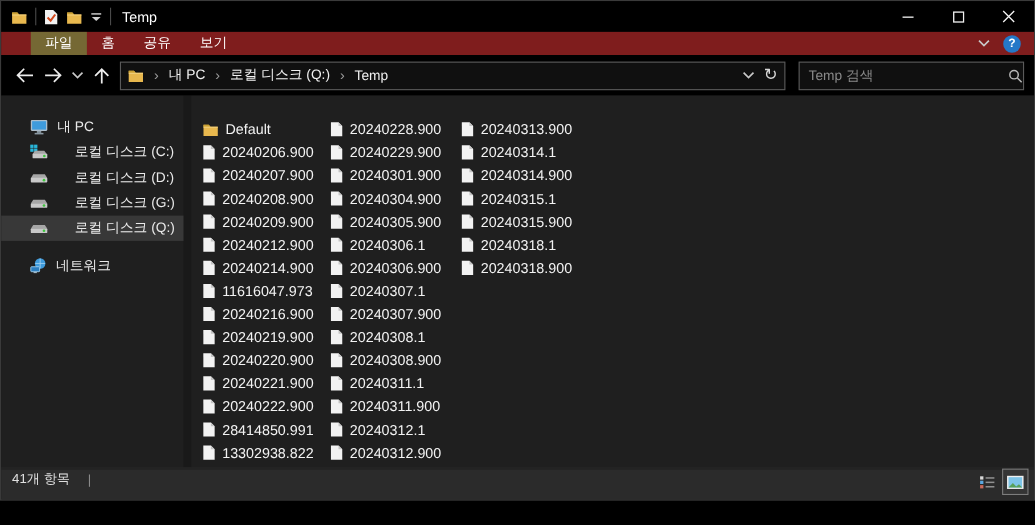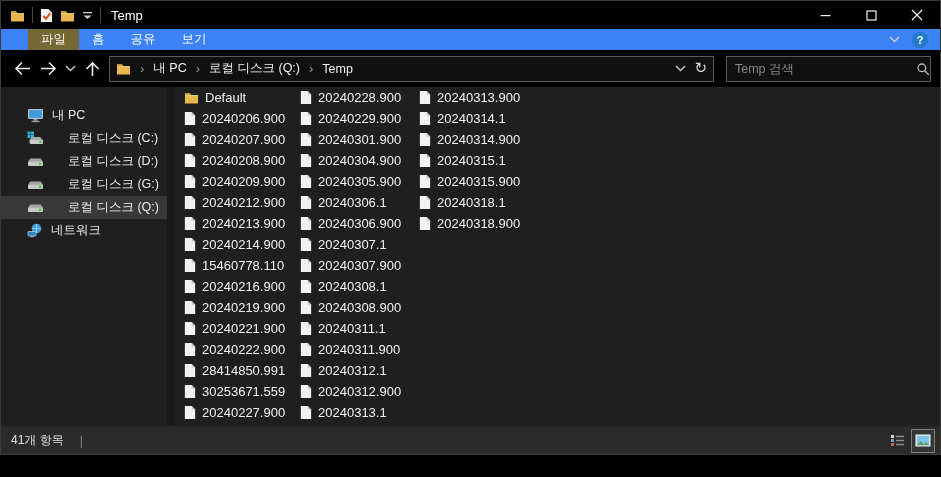--- a/index.html
+++ b/index.html
@@ -12,21 +12,21 @@
   .titlebar { position:absolute; top:0; left:0; right:0; height:28px; background:#000;
               display:flex; align-items:center; }
   .titlebar .app-zone { display:flex; align-items:center; gap:7px; padding-left:9px; }
   .tb-sep { width:1px; height:16px; background:#4a4a4a; }
   .tb-title { margin-left:10px; font-size:13px; color:#fff; }
   .win-controls { margin-left:auto; display:flex; height:28px; }
   .win-btn { width:46px; height:28px; display:flex; align-items:center; justify-content:center; }
   .icon { display:inline-flex; align-items:center; justify-content:center; line-height:0; }
 
   
-  .ribbon-row { position:absolute; top:28px; left:0; right:0; height:21px; background:#3b82f6;
+  .ribbon-row { position:absolute; top:28px; left:0; right:0; height:21px; background:#7f1d1d;
                 display:flex; align-items:stretch; }
   .tabs { display:flex; margin-left:27px; }
   .tab { padding:0 13px; font-size:12.5px; color:#fff; display:flex; align-items:center; cursor:default; }
   .tab-active { background:var(--accent,#756834); }
   .ribbon-right { margin-left:auto; display:flex; align-items:center; gap:12px; padding-right:12px; }
   .help-circle { width:16px; height:16px; border-radius:50%; background:var(--help,#2478c8);
                  color:#fff; font-size:11px; font-weight:bold; display:flex; align-items:center; justify-content:center; }
 
   
   .navbar { position:absolute; top:49px; left:0; right:0; height:37px; background:#000;
@@ -48,32 +48,32 @@
   .search-box input::placeholder { color:#8a8a8a; opacity:1; }
 
   
   .main { position:absolute; top:86px; left:0; right:0; bottom:29px; background:#1f1f1f; }
   .sidebar { position:absolute; top:0; left:0; width:166px; height:100%; background:#1f1f1f; padding-top:17px; }
   .splitter { position:absolute; top:0; left:166px; width:7px; height:100%; background:#191919; }
   .side-item { height:23px; display:flex; align-items:center; gap:8px; font-size:12.5px; color:#eaeaea; cursor:default; }
   .side-item.lvl0 { padding-left:26px; }
   .side-item.lvl1 { padding-left:26px;gap:24px; }
   .side-item.selected { background:var(--selection,#383838); }
-  .side-item.group-start { }
+  .side-item.group-start { margin-top:11px; }
   .side-label { white-space:nowrap; }
 
   .filepane { position:absolute; top:0; left:173px; right:0; height:100%; background:#1f1f1f; }
-  .file-col { position:absolute; top:0; width:114px;text-align:center; }
+  .file-col { position:absolute; top:20px; width:114px;text-align:center; }
   .file-col.c1 { left:10px; } .file-col.c2 { left:126px; } .file-col.c3 { left:245px; }
   .file-item { height:21px; display:flex; align-items:center; gap:6px; cursor:default; }
   .file-label { font-size:13px; color:#f2f2f2; white-space:nowrap; }
 
   
   .statusbar { position:absolute; left:0; right:0; bottom:0; height:29px; background:#2b2b2b;
-               border-top:2px solid #232323; display:flex; align-items:center; }
+               border-top:2px solid #232323; display:flex; align-items:flex-start; }
   .status-left { display:flex; align-items:center; padding-left:10px; font-size:12px; color:#e0e0e0; }
   .status-div { color:#8a8a8a; margin-left:16px; }
   .status-views { margin-left:auto; display:flex; align-items:center; gap:4px; padding-right:6px; }
   .view-btn { width:22px; height:22px; display:flex; align-items:center; justify-content:center; }
   .view-btn.active { outline:1px solid #7d7d7d; background:#353535; }
 </style>
 </head>
 <body>
 
 <div class="window">
@@ -350,39 +350,30 @@
             </span>
             <span class="file-label">20240212.900</span>
           </div>
           <div class="file-item">
             <span class="icon">
               <svg width="12" height="15" viewBox="0 0 14 17">
                 <path d="M1 1h8l4 4v11H1z" fill="#f2f2f2"></path>
                 <path d="M9 1v4h4z" fill="#c4c4c4"></path>
               </svg>
             </span>
-            <span class="file-label">20240213.900</span>
-          </div>
-          <div class="file-item">
-            <span class="icon">
-              <svg width="12" height="15" viewBox="0 0 14 17">
-                <path d="M1 1h8l4 4v11H1z" fill="#f2f2f2"></path>
-                <path d="M9 1v4h4z" fill="#c4c4c4"></path>
-              </svg>
-            </span>
             <span class="file-label">20240214.900</span>
           </div>
           <div class="file-item">
             <span class="icon">
               <svg width="12" height="15" viewBox="0 0 14 17">
                 <path d="M1 1h8l4 4v11H1z" fill="#f2f2f2"></path>
                 <path d="M9 1v4h4z" fill="#c4c4c4"></path>
               </svg>
             </span>
-            <span class="file-label">15460778.110</span>
+            <span class="file-label">11616047.973</span>
           </div>
           <div class="file-item">
             <span class="icon">
               <svg width="12" height="15" viewBox="0 0 14 17">
                 <path d="M1 1h8l4 4v11H1z" fill="#f2f2f2"></path>
                 <path d="M9 1v4h4z" fill="#c4c4c4"></path>
               </svg>
             </span>
             <span class="file-label">20240216.900</span>
           </div>
@@ -395,20 +386,29 @@
             </span>
             <span class="file-label">20240219.900</span>
           </div>
           <div class="file-item">
             <span class="icon">
               <svg width="12" height="15" viewBox="0 0 14 17">
                 <path d="M1 1h8l4 4v11H1z" fill="#f2f2f2"></path>
                 <path d="M9 1v4h4z" fill="#c4c4c4"></path>
               </svg>
             </span>
+            <span class="file-label">20240220.900</span>
+          </div>
+          <div class="file-item">
+            <span class="icon">
+              <svg width="12" height="15" viewBox="0 0 14 17">
+                <path d="M1 1h8l4 4v11H1z" fill="#f2f2f2"></path>
+                <path d="M9 1v4h4z" fill="#c4c4c4"></path>
+              </svg>
+            </span>
             <span class="file-label">20240221.900</span>
           </div>
           <div class="file-item">
             <span class="icon">
               <svg width="12" height="15" viewBox="0 0 14 17">
                 <path d="M1 1h8l4 4v11H1z" fill="#f2f2f2"></path>
                 <path d="M9 1v4h4z" fill="#c4c4c4"></path>
               </svg>
             </span>
             <span class="file-label">20240222.900</span>
@@ -422,21 +422,21 @@
             </span>
             <span class="file-label">28414850.991</span>
           </div>
           <div class="file-item">
             <span class="icon">
               <svg width="12" height="15" viewBox="0 0 14 17">
                 <path d="M1 1h8l4 4v11H1z" fill="#f2f2f2"></path>
                 <path d="M9 1v4h4z" fill="#c4c4c4"></path>
               </svg>
             </span>
-            <span class="file-label">30253671.559</span>
+            <span class="file-label">13302938.822</span>
           </div>
           <div class="file-item">
             <span class="icon">
               <svg width="12" height="15" viewBox="0 0 14 17">
                 <path d="M1 1h8l4 4v11H1z" fill="#f2f2f2"></path>
                 <path d="M9 1v4h4z" fill="#c4c4c4"></path>
               </svg>
             </span>
             <span class="file-label">20240227.900</span>
           </div>

